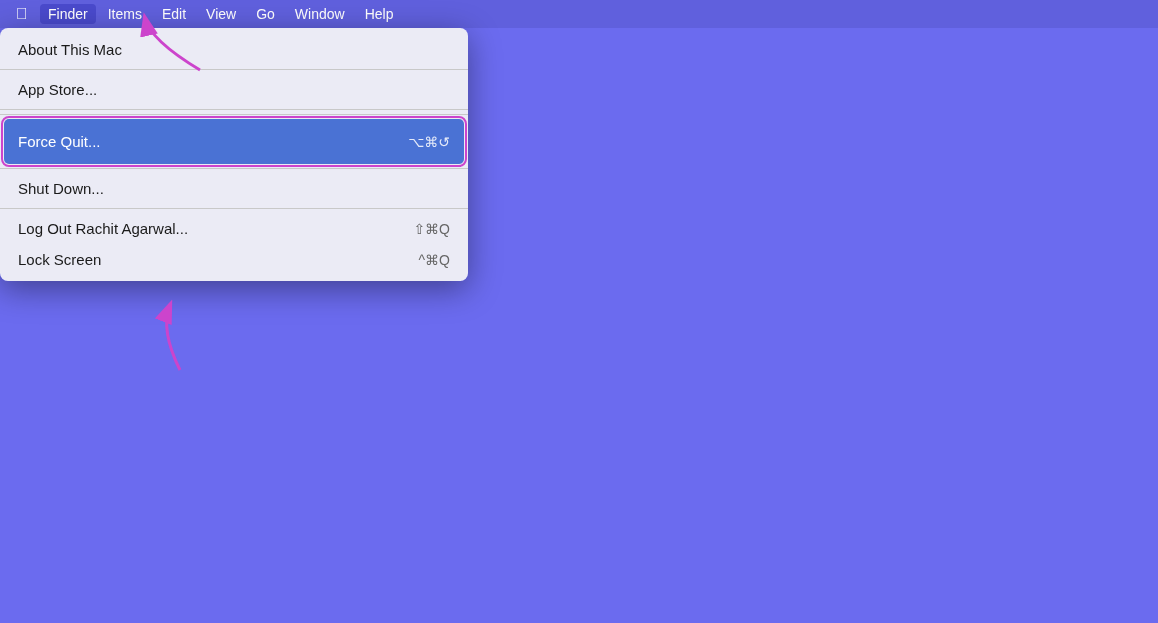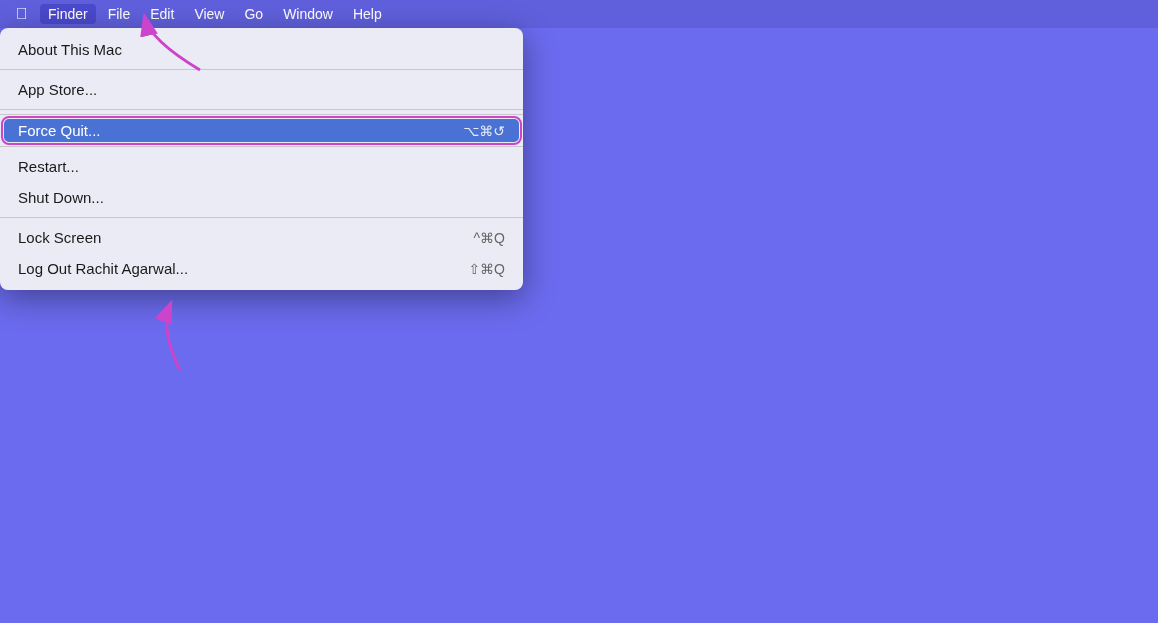--- a/index.html
+++ b/index.html
@@ -42,21 +42,21 @@
       color: white;
       padding: 2px 8px;
       cursor: pointer;
     }
 
     
     .dropdown-menu {
       position: absolute;
       top: 28px;
       left: 0px;
-      width: 523px;
+      width: 468px;
       background-color: rgba(240, 240, 245, 0.97);
       backdrop-filter: blur(20px);
       border-radius: 8px;
       box-shadow: 0 8px 32px rgba(0,0,0,0.4);
       padding: 6px 0;
       z-index: 100;
     }
 
     .menu-item {
       display: flex;
@@ -67,21 +67,21 @@
       color: #1a1a1a;
       cursor: pointer;
       position: relative;
     }
 
     .menu-item.highlighted {
       background-color: #4a72d4;
       color: white;
       border-radius: 5px;
       margin: 0 4px;
-      padding: 3px 14px;
+      padding: 14px 14px;
       outline: 2px solid #cc44cc;
       outline-offset: 1px;
     }
 
     .menu-item .shortcut {
       color: #666;
       font-size: 14px;
     }
 
     .menu-item.highlighted .shortcut {
@@ -105,21 +105,21 @@
       pointer-events: none;
       z-index: 200;
     }
   </style>
 </head>
 <body>
 
 <div class="menubar">
   <span class="apple-logo"></span>
   <span class="menubar-item active">Finder</span>
-  <span class="menubar-item">File</span>
+  <span class="menubar-item">Items</span>
   <span class="menubar-item">Edit</span>
   <span class="menubar-item">View</span>
   <span class="menubar-item">Go</span>
   <span class="menubar-item">Window</span>
   <span class="menubar-item">Help</span>
 </div>
 
 <div class="dropdown-menu">
 
   <div class="menu-item">
@@ -139,38 +139,35 @@
   <div class="menu-separator"></div>
 
   <div class="menu-item highlighted">
     <span>Force Quit...</span>
     <span class="shortcut">⌥⌘↺</span>
   </div>
 
   <div class="menu-separator"></div>
 
 
-  <div class="menu-item">
-    <span>Restart...</span>
-  </div>
 
   <div class="menu-item">
     <span>Shut Down...</span>
   </div>
 
   <div class="menu-separator"></div>
 
   <div class="menu-item">
-    <span>Lock Screen</span>
-    <span class="shortcut">^⌘Q</span>
+    <span>Log Out Rachit Agarwal...</span>
+    <span class="shortcut">⇧⌘Q</span>
   </div>
 
   <div class="menu-item">
-    <span>Log Out Rachit Agarwal...</span>
-    <span class="shortcut">⇧⌘Q</span>
+    <span>Lock Screen</span>
+    <span class="shortcut">^⌘Q</span>
   </div>
 
 </div>
 
 <svg class="arrow-annotation" style="position:absolute; top:0; left:60px; width:200px; height:80px; pointer-events:none; z-index:200;">
   <defs>
     <marker id="arrowhead1" markerWidth="8" markerHeight="8" refX="6" refY="3" orient="auto">
       <path d="M0,0 L0,6 L8,3 z" fill="#cc44cc"></path>
     </marker>
   </defs>

